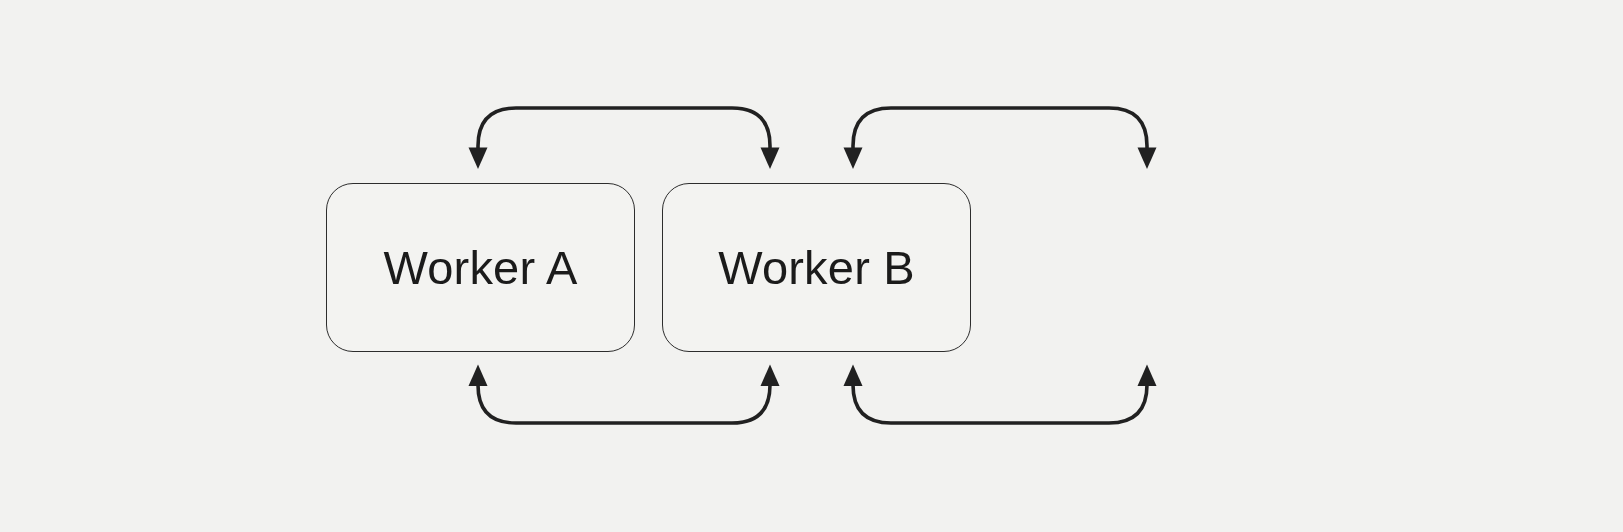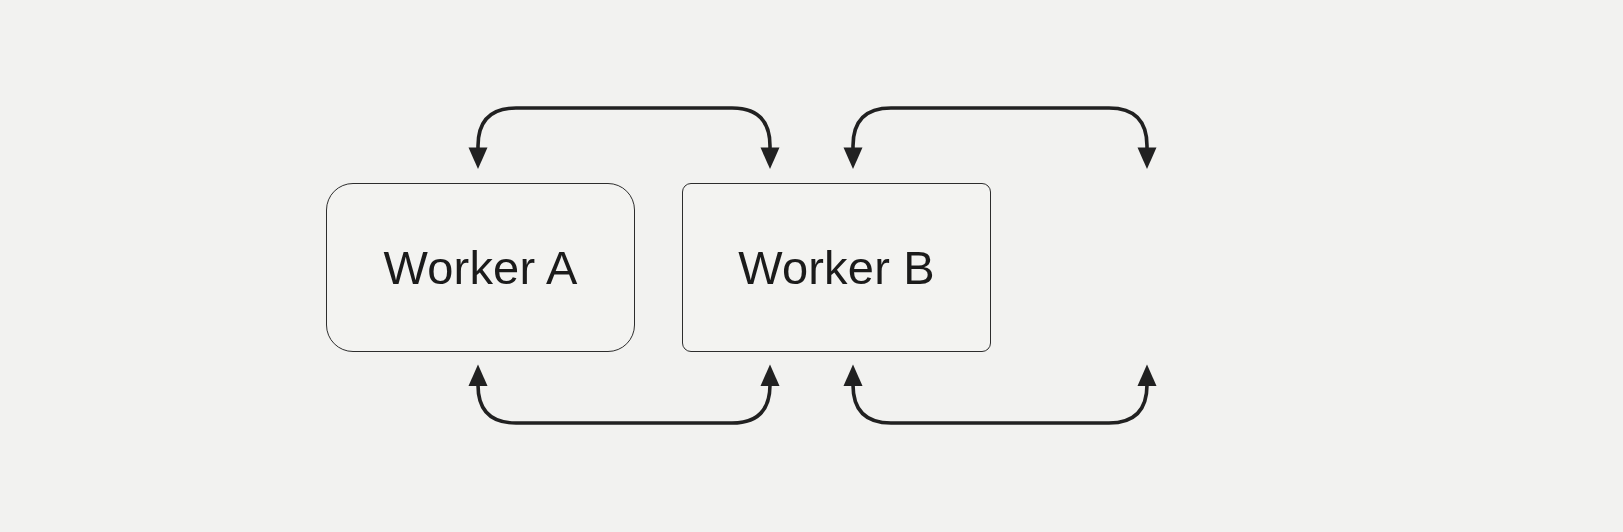--- a/index.html
+++ b/index.html
@@ -40,21 +40,21 @@
     width: 309px;
     height: 169px;
     background: var(--node_fill);
     border: 1.4px solid var(--node_border);
     border-radius: 27px;
     display: flex;
     align-items: center;
     justify-content: center;
   }
   .node-a { left: 326px; }
-  .node-b { left: 682px; border-radius: 9px; }
+  .node-b { left: 662px; }
   .node-c { left: 990px; }
   .node-label {
     font-size: 47px;
     font-weight: 400;
     letter-spacing: 0.2px;
     color: var(--text);
     white-space: nowrap;
   }
 </style>
 </head>

